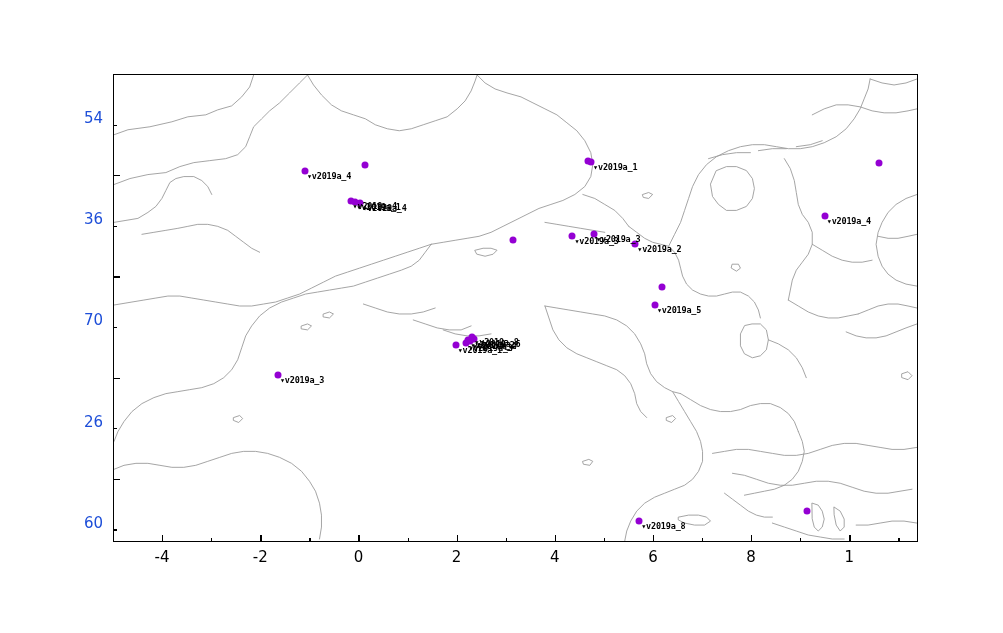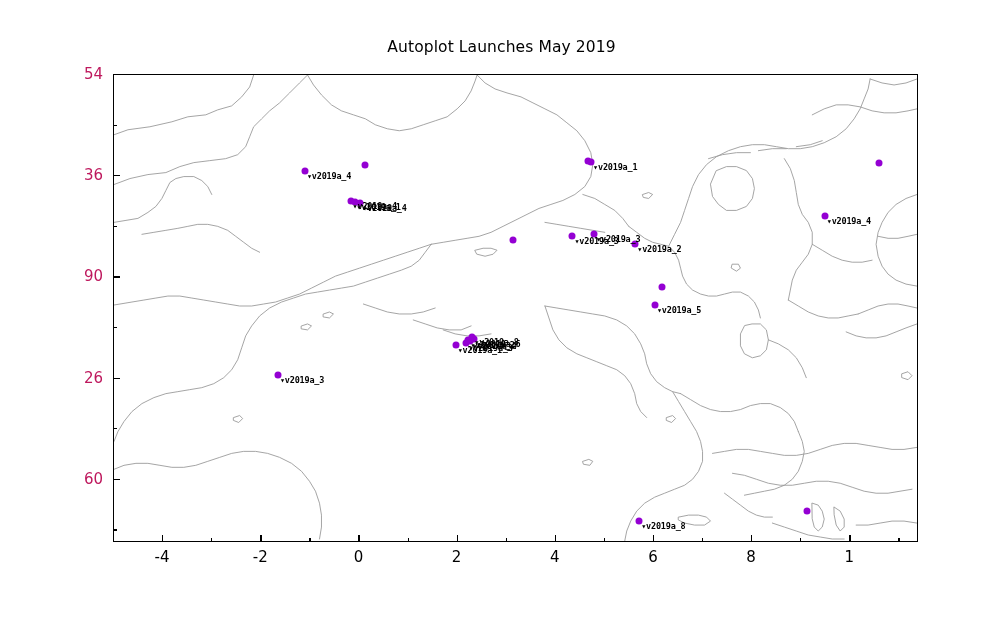--- a/index.html
+++ b/index.html
@@ -96,32 +96,32 @@
     top: 548px;
     font-size: 15px;
     color: #000000;
     transform: translateX(-50%);
     white-space: nowrap;
   }
   .ticklabel-y {
     position: absolute;
     left: 103px;
     font-size: 15px;
-    color: #be185d;
+    color: #1d4ed8;
     transform: translate(-100%, -50%);
     white-space: nowrap;
     text-align: right;
+    margin-top: 44px;
   }
 </style>
 </head>
 <body>
 
 <div id="figure">
 
-  <div id="chart-title">Autoplot Launches May 2019</div>
 
   <div id="plot-area">
 
     <svg id="map-svg" viewBox="0 0 805 468" preserveAspectRatio="none">
       <g fill="none" stroke="#9a9a9a" stroke-width="0.9" stroke-linejoin="round" stroke-linecap="round">
 
         <path d="M0,60 L14,55 L36,52 L58,47 L74,42 L92,40 L104,35 L118,31 L128,22 L136,12 L140,0"></path>
         <path d="M0,110 L16,104 L34,100 L52,98 L66,92 L80,88 L96,86 L112,84 L124,80 L132,72 L136,62 L140,52 L148,44 L156,36 L166,28 L176,18 L186,8 L194,0"></path>
         <path d="M194,0 L200,10 L208,20 L218,30 L228,36 L240,40 L252,44 L262,50 L274,54 L286,56 L298,54 L310,50 L322,46 L334,42 L344,34 L352,26 L358,16 L362,6 L364,0"></path>
         <path d="M364,0 L372,8 L382,14 L394,18 L408,22 L420,28 L432,34 L444,40 L454,48 L464,56 L472,66 L478,78 L480,90 L478,102 L472,112 L462,120 L450,126 L438,130 L426,134 L414,140 L402,146 L390,152 L378,158 L366,162 L354,164 L342,166 L330,168 L318,170"></path>
@@ -277,20 +277,20 @@
       <div class="tick-y minor" style="left: 113px; top: 529.351px; position: absolute;"></div>
       <div class="tick-y minor" style="left: 113px; top: 428.162px; position: absolute;"></div>
       <div class="tick-y minor" style="left: 113px; top: 326.973px; position: absolute;"></div>
       <div class="tick-y minor" style="left: 113px; top: 225.784px; position: absolute;"></div>
       <div class="tick-y minor" style="left: 113px; top: 124.595px; position: absolute;"></div>
       <div class="tick-y major" style="left: 113px; top: 478.757px; position: absolute;"></div>
       <div class="ticklabel-y" style="top: 478.757px;">60</div>
       <div class="tick-y major" style="left: 113px; top: 377.568px; position: absolute;"></div>
       <div class="ticklabel-y" style="top: 377.568px;">26</div>
       <div class="tick-y major" style="left: 113px; top: 276.378px; position: absolute;"></div>
-      <div class="ticklabel-y" style="top: 276.378px;">90</div>
+      <div class="ticklabel-y" style="top: 276.378px;">70</div>
       <div class="tick-y major" style="left: 113px; top: 175.189px; position: absolute;"></div>
       <div class="ticklabel-y" style="top: 175.189px;">36</div>
       <div class="tick-y major" style="left: 113px; top: 74px; position: absolute;"></div>
       <div class="ticklabel-y" style="top: 74px;">54</div>
     </div>
 
 </div>
 
 </body></html>

